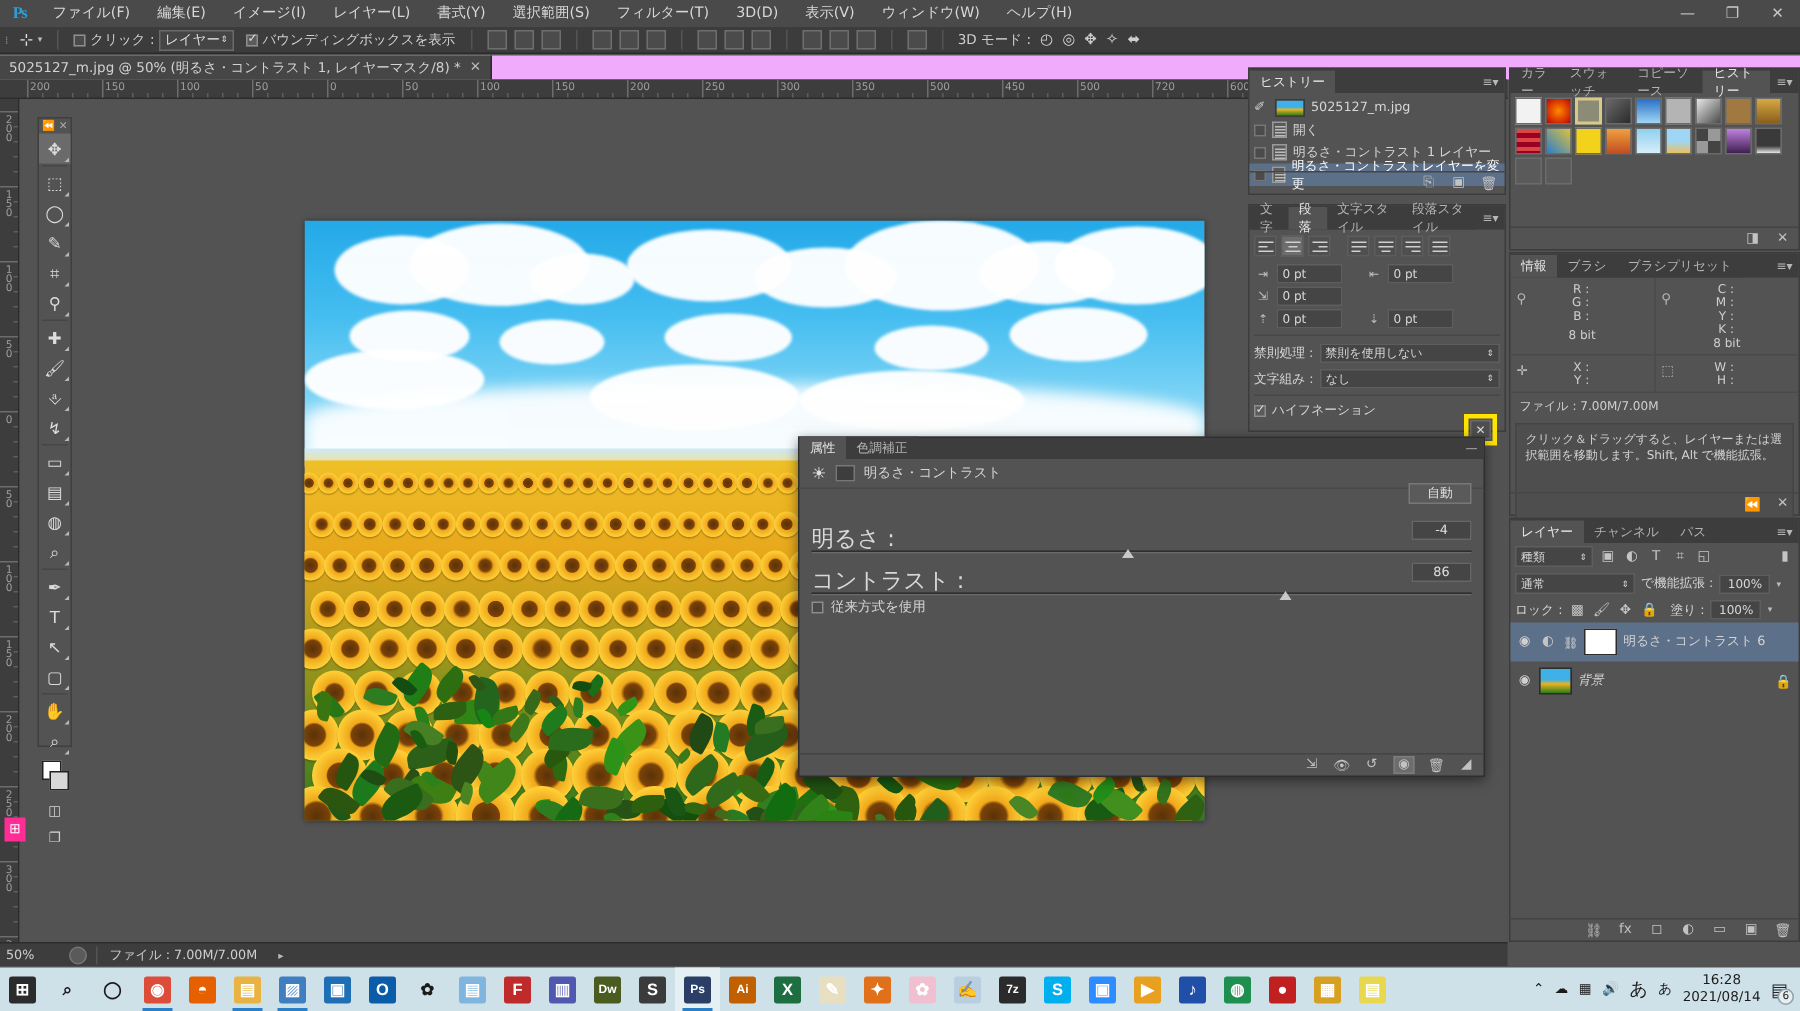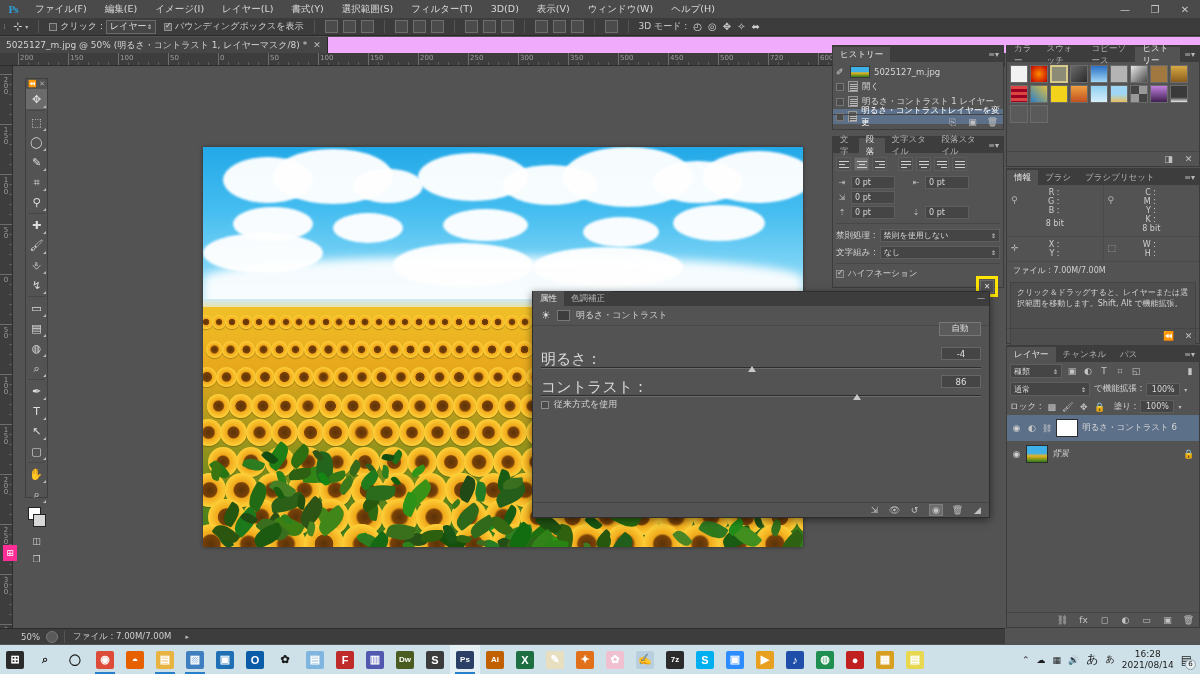--- a/index.html
+++ b/index.html
@@ -87,21 +87,21 @@
   .hsplit { position:absolute; left:0; top:152px; width:600px; height:12px;
      background:linear-gradient(to bottom,#cfe9f6,#f3e08a); }
   .field { position:absolute; left:0; top:160px; width:600px; height:240px;
      background:linear-gradient(to bottom,#f0c028 0%, #e8a81c 25%, #2f7a1c 100%); }
   .leaf { position:absolute; background:#1f6b18; border-radius:60% 10% 60% 10%; }
 
   
   .statusbar { position:absolute; left:0; top:628px; width:1005px; height:16px;
      background:#3d3d3d; border-top:1px solid #2c2c2c; display:flex; align-items:center; gap:6px;
      font-size:8.5px; color:#cfcfcf; padding-left:4px;}
-  .zoomfield { width:36px; text-align:right; }
+  .zoomfield { width:36px; text-align:left; }
   .sb-ico { width:12px; height:12px; border-radius:50%; background:#5a5a5a; border:1px solid #777; }
   .sb-info { border-left:1px solid #555; padding-left:8px; padding-right:8px; }
   .sb-arrow { font-size:7px; color:#bbb; }
 
   
   .panel { position:absolute; background:#535353; border:1px solid #3c3c3c; }
   .panel-tabs { display:flex; height:16px; background:#3d3d3d; align-items:flex-end; }
   .ptab { height:15px; padding:0 7px; font-size:8.5px; color:#b4b4b4; display:flex; align-items:center;
      background:#3d3d3d;}
   .ptab.active { background:#535353; color:#e6e6e6; }

